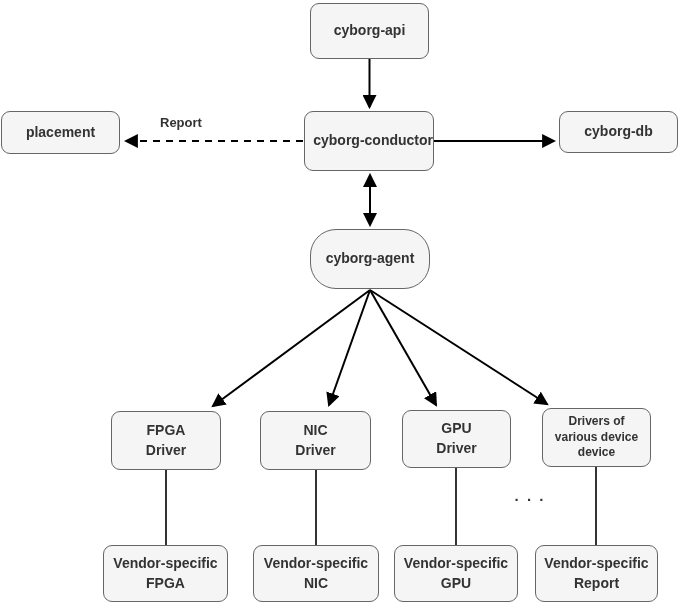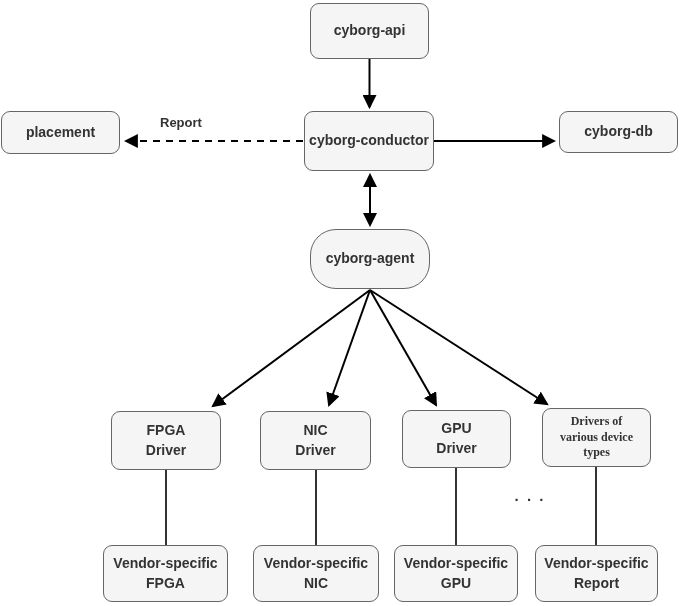--- a/index.html
+++ b/index.html
@@ -40,41 +40,41 @@
     display: flex;
     flex-direction: column;
     align-items: center;
     justify-content: center;
     text-align: center;
     color: var(--text);
     font-size: 14px;
     font-weight: bold;
     line-height: 1.4;
   }
-  .node.small { font-size: 12px; line-height: 1.32; font-family: Liberation Serif, serif; }
+  .node.small { font-size: 12px; line-height: 1.32; }
   .edge-label {
     position: absolute;
     color: var(--text);
     font-size: 13px;
     font-weight: bold;
     text-align: left;
     margin-top: 6px;
   }
   .ellipsis {
     position: absolute;
     color: var(--text);
     font-size: 15px;
     font-weight: bold;
     letter-spacing: 2px;
     text-align: center;
   }
   
   .n-api       { left: 310px; top: 3px;   width: 119px; height: 56px; }
   .n-placement { left: 1px;   top: 111px; width: 119px; height: 43px; }
-  .n-conductor { left: 304px; top: 111px; width: 130px; height: 60px; }
+  .n-conductor { left: 304px; top: 111px; width: 130px; height: 60px; align-items: flex-end; }
   .n-db        { left: 559px; top: 111px; width: 119px; height: 42px; }
   .n-agent     { left: 310px; top: 229px; width: 120px; height: 60px; border-radius: 26px; }
   .n-fpga      { left: 111px; top: 411px; width: 110px; height: 59px; }
   .n-nic       { left: 260px; top: 411px; width: 111px; height: 59px; }
   .n-gpu       { left: 402px; top: 410px; width: 109px; height: 58px; }
   .n-various   { left: 542px; top: 408px; width: 109px; height: 59px; }
   .n-vfpga     { left: 103px; top: 545px; width: 125px; height: 57px; }
   .n-vnic      { left: 253px; top: 545px; width: 126px; height: 57px; }
   .n-vgpu      { left: 394px; top: 545px; width: 124px; height: 57px; }
   .n-vdev      { left: 535px; top: 545px; width: 123px; height: 57px; }
@@ -137,21 +137,21 @@
   </div>
 
   <div class="node n-gpu">
     <span>GPU</span>
     <span>Driver</span>
   </div>
 
   <div class="node small n-various">
     <span>Drivers of</span>
     <span>various device</span>
-    <span>types</span>
+    <span>device</span>
   </div>
 
   <div class="node n-vfpga">
     <span>Vendor-specific</span>
     <span>FPGA</span>
   </div>
 
   <div class="node n-vnic">
     <span>Vendor-specific</span>
     <span>NIC</span>

